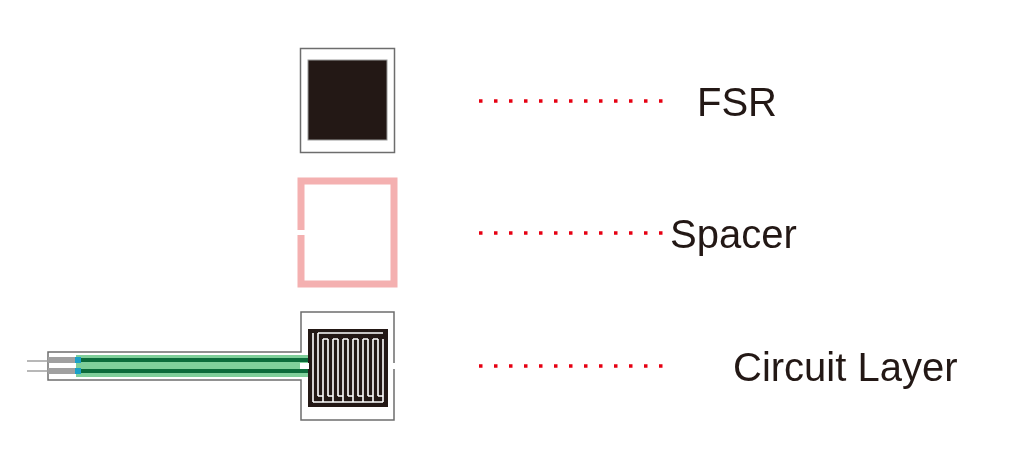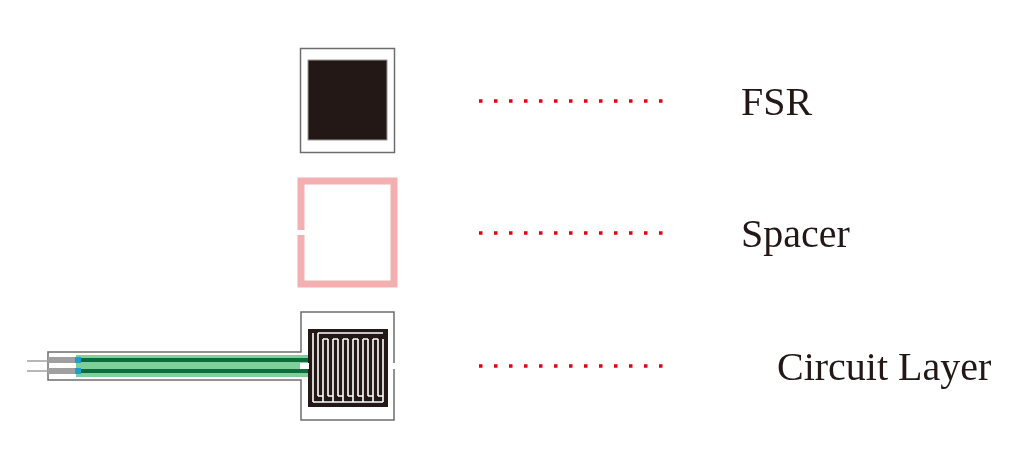--- a/index.html
+++ b/index.html
@@ -1,18 +1,18 @@
 <!DOCTYPE html>
 <html><head>
 <meta charset="utf-8">
 <style>
   html, body { margin:0; padding:0; background:#ffffff; }
   body { width:1024px; height:474px; position:relative; overflow:hidden; }
   svg { position:absolute; left:0; top:0; }
-  .label { position:absolute; font-family:Liberation Serif, serif; font-size:40px; color:#231815; line-height:1; white-space:nowrap;margin-left:44px; }
+  .label { position:absolute; font-family:Liberation Sans, sans-serif; font-size:40px; color:#231815; line-height:1; white-space:nowrap; }
 </style>
 </head>
 <body>
 
 <svg width="1024" height="474" viewBox="0 0 1024 474">
 
   <g>
     <rect x="300.5" y="48.5" width="94" height="104" fill="#ffffff" stroke="#6d6d6d" stroke-width="1.5"></rect>
     <rect x="308" y="60" width="79" height="80" fill="#231815" stroke="#9a9a9a" stroke-width="1"></rect>
   </g>
@@ -57,14 +57,14 @@
   </g>
 
   <g>
     <line x1="479" y1="101" x2="664" y2="101" stroke="#e60012" stroke-width="3.5" stroke-dasharray="3.5 11.5"></line>
     <line x1="479" y1="233" x2="664" y2="233" stroke="#e60012" stroke-width="3.5" stroke-dasharray="3.5 11.5"></line>
     <line x1="479" y1="366" x2="664" y2="366" stroke="#e60012" stroke-width="3.5" stroke-dasharray="3.5 11.5"></line>
   </g>
 </svg>
 
 <div class="label" style="left:697px; top:82px;">FSR</div>
-<div class="label" style="left:697px; top:214px;">Spacer</div>
+<div class="label" style="left:670px; top:214px;">Spacer</div>
 <div class="label" style="left:733px; top:347px;">Circuit Layer</div>
 
 </body></html>

